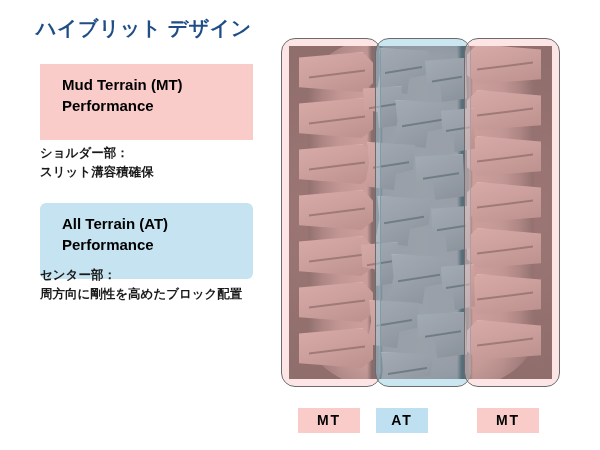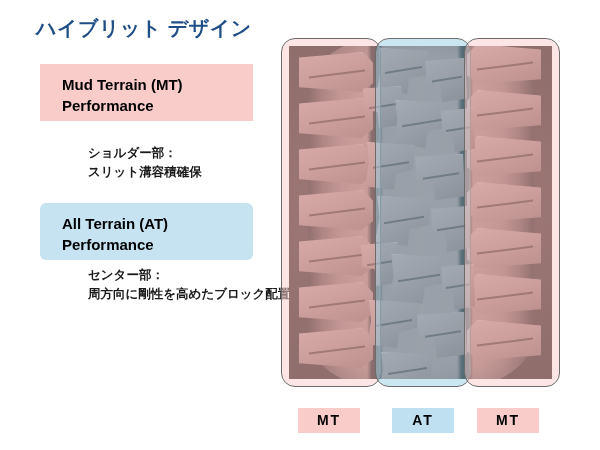--- a/index.html
+++ b/index.html
@@ -34,21 +34,21 @@
     letter-spacing: 0.5px;
     white-space: nowrap;
   }
 
   
   .callout-box {
     position: absolute;
     left: 40px;
     width: 213px;
     box-sizing: border-box;
-    padding: 10px 0 4px 22px;
+    padding: 10px 0 23px 22px;
     font-size: 15px;
     font-weight: bold;
     color: #000000;
     line-height: 1.42;
   }
   #mt-callout {
     top: 64px;
     background: #f9ccca;
   }
   #at-callout {
@@ -62,21 +62,21 @@
     position: absolute;
     left: 40px;
     width: 260px;
     font-size: 12.5px;
     font-weight: bold;
     color: #1a1a1a;
     line-height: 1.55;
   }
   #mt-note { top: 144px; }
   #at-note { top: 266px; }
-  .note-line { display: block; white-space: nowrap; margin-left: 48px; }
+  .note-line { display: block; white-space: nowrap; }
 
   
   #tire-figure {
     position: absolute;
     left: 281px;
     top: 38px;
     width: 279px;
     height: 349px;
   }
 
@@ -187,21 +187,21 @@
     line-height: 25px;
     text-align: center;
     font-size: 14px;
     font-weight: bold;
     letter-spacing: 2px;
     color: #000000;
   }
   .chip-mt { background: #f9ccca; }
   .chip-at { background: #bfe0f0; }
   #chip-left   { left: 298px; width: 62px; }
-  #chip-center { left: 392px; width: 62px; text-align: center; }
+  #chip-center { left: 376px; width: 52px; text-align: center; }
   #chip-right  { left: 477px; width: 62px; }
 </style>
 </head>
 <body>
 
 <div id="slide">
 
   <div id="page-title">ハイブリット デザイン</div>
 
   <div class="callout-box" id="mt-callout">

